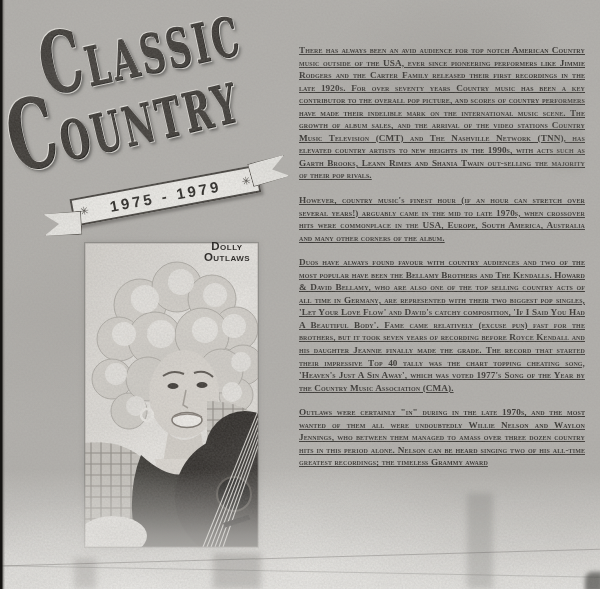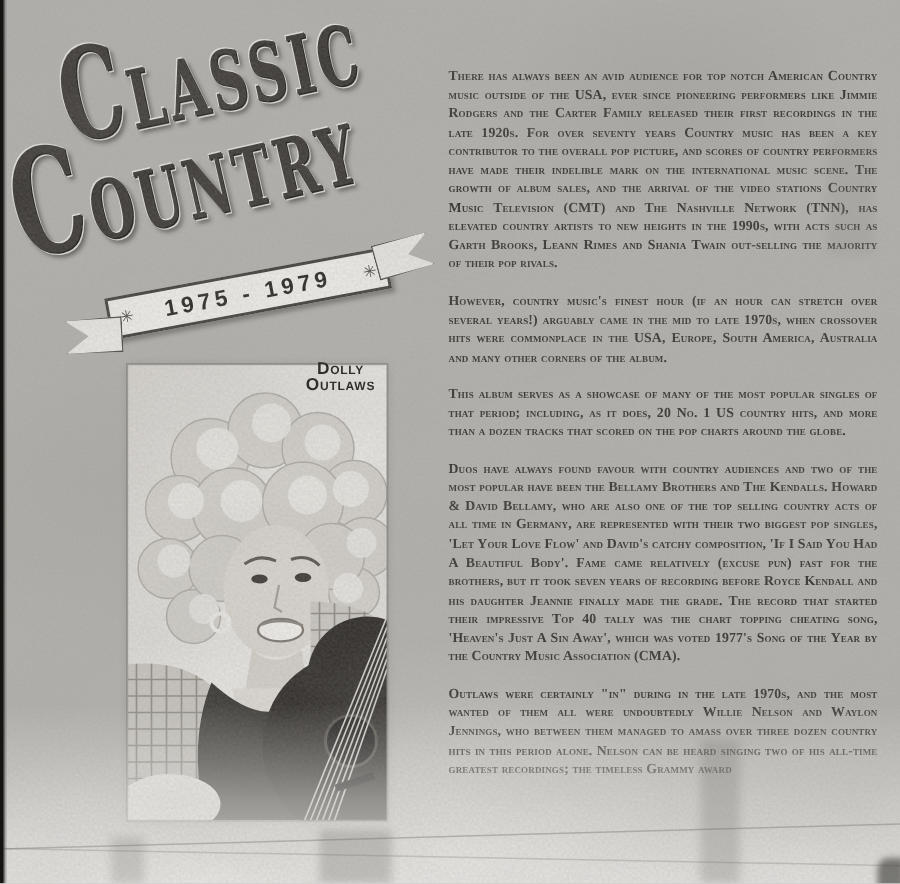--- a/index.html
+++ b/index.html
@@ -92,21 +92,21 @@
   }
   .caption span { display: block; }
 
   
   .notes {
     position: absolute; left: 299px; top: 44px; width: 286px; z-index: 2;
     font-family: "Liberation Serif", serif; font-weight: bold;
     font-variant: small-caps; font-size: 9.2px; line-height: 12.55px;
     letter-spacing: 0.1px; color: #2e2c29; text-align: justify;
   }
-  .notes p { margin: 0 0 12px 0; }
+  .notes p { margin: 0 0 12px 0; text-decoration: underline; }
 </style>
 </head>
 <body>
 
 <div class="page">
 
   <div class="mottle"></div>
 
   <div class="logo">
     <div class="logo-word word-classic">
@@ -244,21 +244,20 @@
 
     <div class="caption">
       <span>Dolly</span>
       <span>Outlaws</span>
     </div>
   </div>
 
   <div class="notes">
     <p>There has always been an avid audience for top notch American Country music outside of the USA, ever since pioneering performers like Jimmie Rodgers and the Carter Family released their first recordings in the late 1920s. For over seventy years Country music has been a key contributor to the overall pop picture, and scores of country performers have made their indelible mark on the international music scene. The growth of album sales, and the arrival of the video stations Country Music Television (CMT) and The Nashville Network (TNN), has elevated country artists to new heights in the 1990s, with acts such as Garth Brooks, Leann Rimes and Shania Twain out-selling the majority of their pop rivals.</p>
     <p>However, country music's finest hour (if an hour can stretch over several years!) arguably came in the mid to late 1970s, when crossover hits were commonplace in the USA, Europe, South America, Australia and many other corners of the album.</p>
-    <p>This album serves as a showcase of many of the most popular singles of that period; including, as it does, 20 No. 1 US country hits, and more than a dozen tracks that scored on the pop charts around the globe.</p>
     <p>Duos have always found favour with country audiences and two of the most popular have been the Bellamy Brothers and The Kendalls. Howard &amp; David Bellamy, who are also one of the top selling country acts of all time in Germany, are represented with their two biggest pop singles, 'Let Your Love Flow' and David's catchy composition, 'If I Said You Had A Beautiful Body'. Fame came relatively (excuse pun) fast for the brothers, but it took seven years of recording before Royce Kendall and his daughter Jeannie finally made the grade. The record that started their impressive Top 40 tally was the chart topping cheating song, 'Heaven's Just A Sin Away', which was voted 1977's Song of the Year by the Country Music Association (CMA).</p>
     <p>Outlaws were certainly "in" during in the late 1970s, and the most wanted of them all were undoubtedly Willie Nelson and Waylon Jennings, who between them managed to amass over three dozen country hits in this period alone. Nelson can be heard singing two of his all-time greatest recordings; the timeless Grammy award</p>
   </div>
 
   <div class="bottom-light"></div>
   <div class="smudge s1"></div>
   <div class="smudge s2"></div>
   <div class="smudge s3"></div>
   <div class="smudge s4"></div>
   <div class="scratch sc1"></div>

